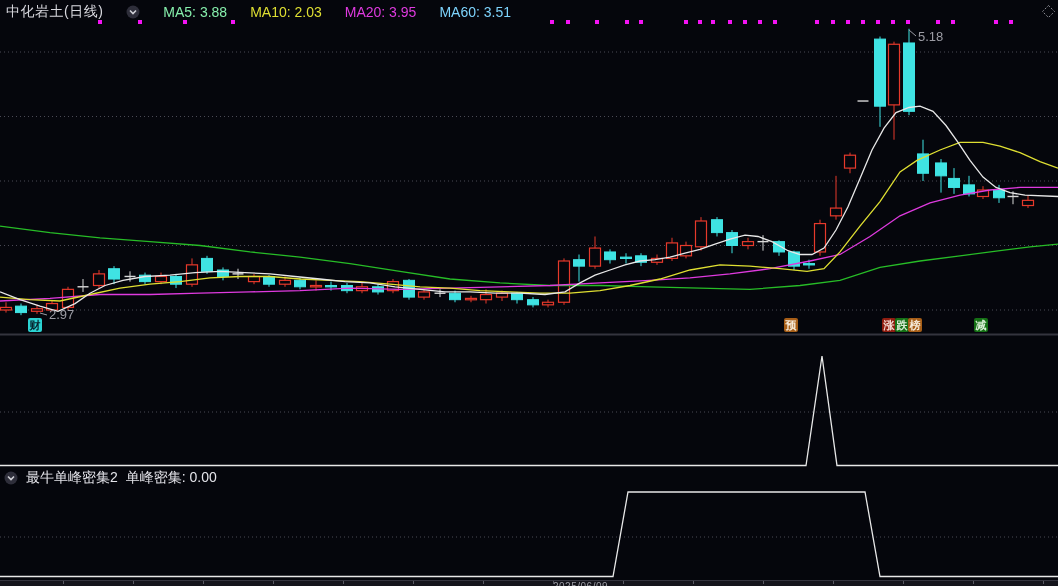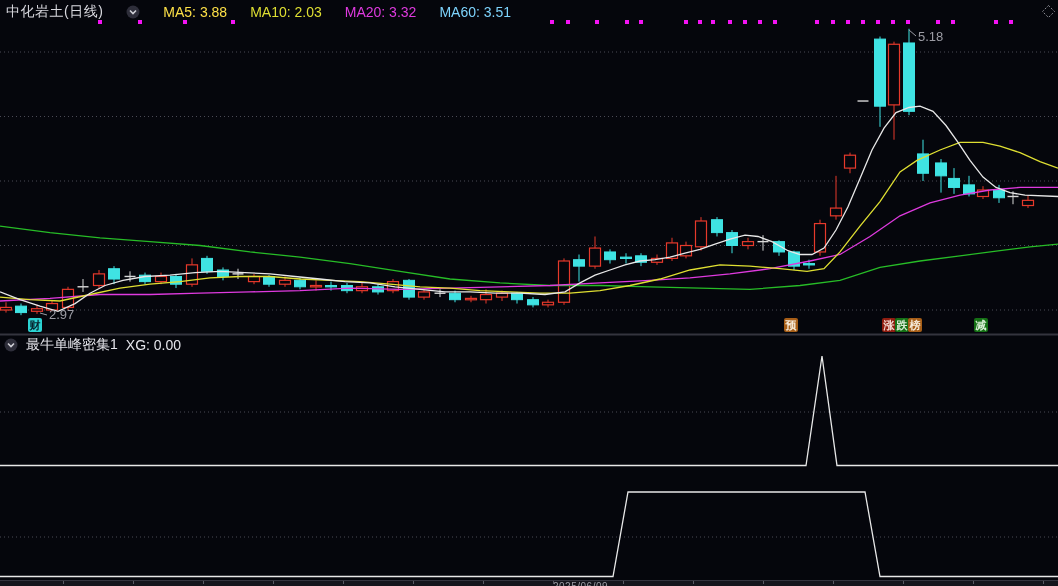--- a/index.html
+++ b/index.html
@@ -216,52 +216,52 @@
     </svg>
 
   <div class="topbar">
     <span class="title">中化岩土(日线)</span>
     <span class="chev">
       <svg width="14" height="14" viewBox="0 0 14 14">
         <circle cx="7" cy="7" r="6.5" fill="#2e2e3a"></circle>
         <path d="M4 5.5 L7 8.5 L10 5.5" stroke="#cfcfd6" stroke-width="1.6" fill="none"></path>
       </svg>
     </span>
-    <span class="ma" style="color: #fde047;">MA5: 3.88</span>
+    <span class="ma" style="color: #86efac;">MA5: 3.88</span>
     <span class="ma" style="color: rgb(223, 223, 50);">MA10: 2.03</span>
-    <span class="ma" style="color: rgb(223, 58, 223);">MA20: 3.32</span>
+    <span class="ma" style="color: rgb(223, 58, 223);">MA20: 3.95</span>
     <span class="ma" style="color: #7dd3fc;">MA60: 3.51</span>
   </div>
 
   <span class="diamond">
     <svg width="17" height="17" viewBox="0 0 17 17">
       <path d="M8.5 2.5 L14.5 8.5 L8.5 14.5 L2.5 8.5 Z" fill="none" stroke="#8a8a92" stroke-width="1" stroke-dasharray="2 1.6"></path>
     </svg>
   </span>
 
   <div id="badges-layer">
       <span class="badge" style="left: 28px; top: 318px; background: rgb(43, 211, 211); color: rgb(7, 35, 46);">财</span>
       <span class="badge" style="left: 784px; top: 318px; background: rgb(167, 94, 23); color: rgb(246, 234, 217);">预</span>
       <span class="badge" style="left: 882px; top: 318px; background: rgb(143, 29, 16); color: rgb(242, 218, 210);">涨</span>
       <span class="badge" style="left: 895px; top: 318px; background: rgb(21, 112, 21); color: rgb(217, 237, 213);">跌</span>
       <span class="badge" style="left: 908px; top: 318px; background: rgb(167, 94, 23); color: rgb(246, 234, 217);">榜</span>
       <span class="badge" style="left: 974px; top: 318px; background: rgb(21, 112, 21); color: rgb(217, 237, 213);">减</span>
     </div>
 
-  <div class="panel-header" style="top:337px">
+
+  <div class="panel-header" style="top:470px">
     <span class="chev">
       <svg width="14" height="14" viewBox="0 0 14 14">
         <circle cx="7" cy="7" r="6.5" fill="#2e2e3a"></circle>
         <path d="M4 5.5 L7 8.5 L10 5.5" stroke="#cfcfd6" stroke-width="1.6" fill="none"></path>
       </svg>
     </span>
-    <span class="pname">最牛单峰密集1</span>
-    <span class="pval">XG: 0.00</span>
+    <span class="pname">最牛单峰密集2</span>
+    <span class="pval">单峰密集: 0.00</span>
   </div>
-
 
   <div class="time-axis">
     <span class="date" style="left: 553px;">2025/06/09</span>
   <span class="tick" style="left: 63px;"></span>
       <span class="tick" style="left: 133px;"></span>
       <span class="tick" style="left: 203px;"></span>
       <span class="tick" style="left: 273px;"></span>
       <span class="tick" style="left: 343px;"></span>
       <span class="tick" style="left: 413px;"></span>
       <span class="tick" style="left: 483px;"></span>

